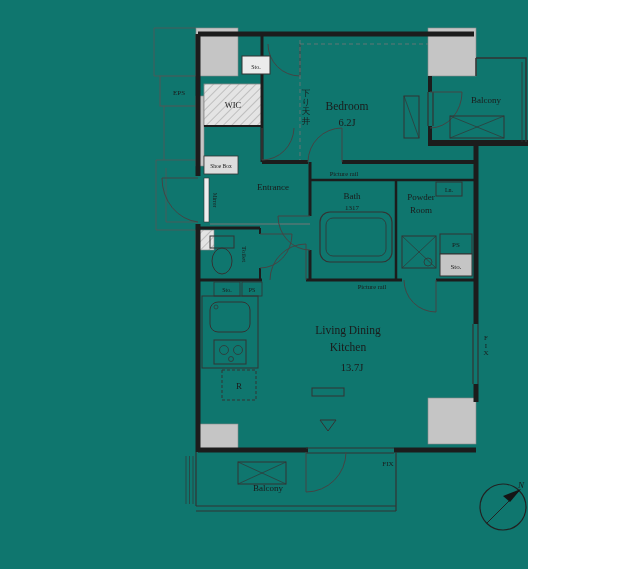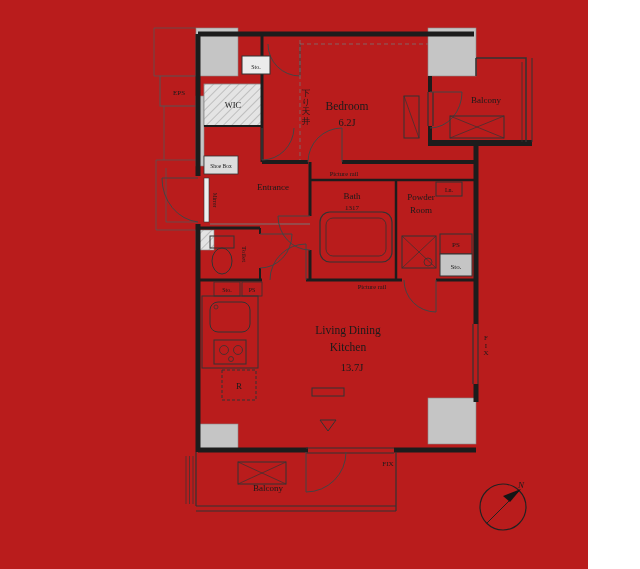--- a/index.html
+++ b/index.html
@@ -1,16 +1,16 @@
 <!DOCTYPE html>
 <html><head>
 <meta charset="utf-8">
 <style>
   html,body{margin:0;padding:0;background:#ffffff;}
-  .stage{width:588px;height:569px;position:relative;background:#b91c1c;overflow:hidden;}
+  .stage{width:528px;height:569px;position:relative;background:#0f766e;overflow:hidden;}
   svg text{
     font-family:"Liberation Serif","DejaVu Serif",serif;
     fill:#1b1b1b;
   }
   .room-label{font-size:11.5px;}
   .room-size{font-size:10.5px;}
   .med-label{font-size:9px;}
   .small-label{font-size:7px;}
   .tiny-label{font-size:6px;}
   .micro-label{font-size:5.5px;}

